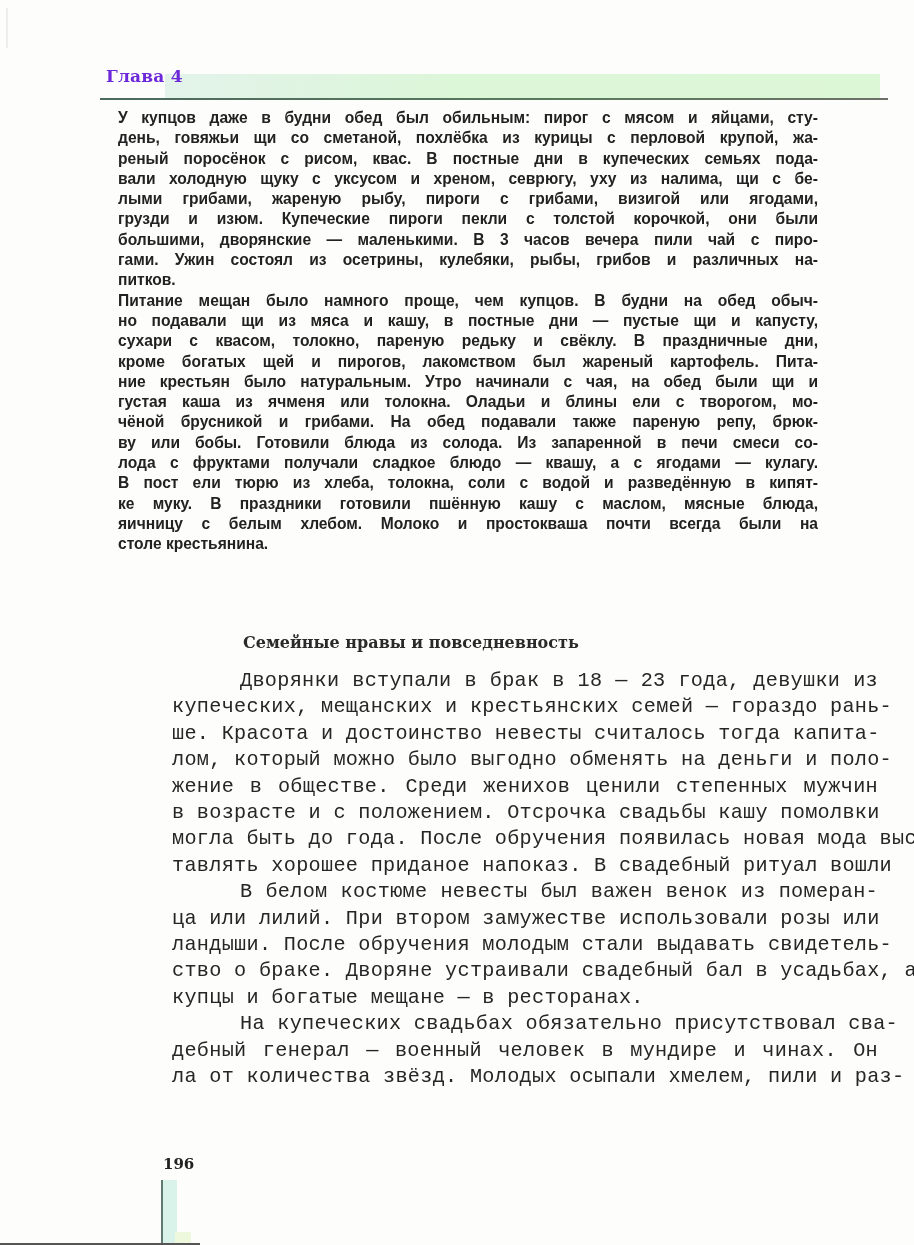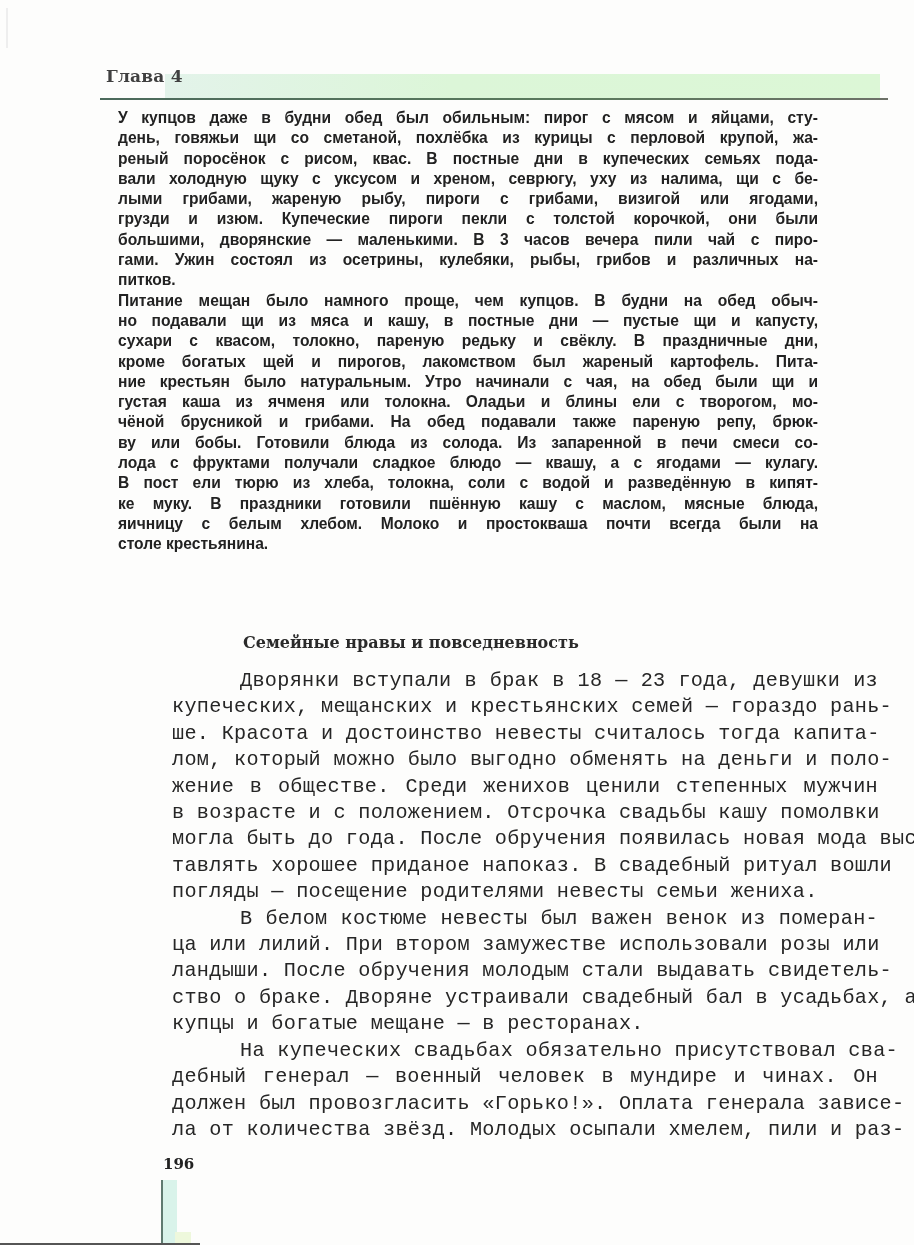--- a/index.html
+++ b/index.html
@@ -17,21 +17,21 @@
     position: absolute; left: 65px; top: 14px; width: 715px; height: 24px;
     background: linear-gradient(90deg, #e3f3ea 0%, #dcf6d8 40%, #dcf7d6 100%);
   }
   .header-rule {
     position: absolute; left: 0; top: 38px; width: 788px; height: 2px;
     background: linear-gradient(90deg, #4c6a5c 0%, #5a7a5c 60%, #6d7168 100%);
   }
   .chapter-title {
     position: absolute; left: 6px; top: 6px;
     font-family: "DejaVu Serif", serif; font-weight: bold; font-size: 17px;
-    color: #404040; letter-spacing: 0.2px;
+    color: #6d28d9; letter-spacing: 0.2px;
   }
   .sans-block {
     position: absolute; left: 118px; top: 108px; width: 700px;
     font-family: "Liberation Sans", sans-serif; font-weight: bold;
     font-size: 15.6px; line-height: 20.3px; color: #222;
   }
   .sans-block .line { display: block; text-align: justify; text-align-last: justify; white-space: nowrap; }
   .sans-block .line.last { text-align-last: left; }
   .section-title {
     position: absolute; left: 243px; top: 633px;
@@ -104,28 +104,26 @@
 
 <div class="serif-block">
   <span class="line indent">Дворянки вступали в брак в 18 — 23 года, девушки из</span>
   <span class="line">купеческих, мещанских и крестьянских семей — гораздо рань-</span>
   <span class="line">ше. Красота и достоинство невесты считалось тогда капита-</span>
   <span class="line">лом, который можно было выгодно обменять на деньги и поло-</span>
   <span class="line">жение в обществе. Среди женихов ценили степенных мужчин</span>
   <span class="line">в возрасте и с положением. Отсрочка свадьбы кашу помолвки</span>
   <span class="line">могла быть до года. После обручения появилась новая мода выс-</span>
   <span class="line">тавлять хорошее приданое напоказ. В свадебный ритуал вошли</span>
-  <span class="line last">погляды — посещение родителями невесты семьи жениха.</span>
   <span class="line indent">В белом костюме невесты был важен венок из померан-</span>
   <span class="line">ца или лилий. При втором замужестве использовали розы или</span>
   <span class="line">ландыши. После обручения молодым стали выдавать свидетель-</span>
   <span class="line">ство о браке. Дворяне устраивали свадебный бал в усадьбах, а</span>
   <span class="line last">купцы и богатые мещане — в ресторанах.</span>
   <span class="line indent">На купеческих свадьбах обязательно присутствовал сва-</span>
   <span class="line">дебный генерал — военный человек в мундире и чинах. Он</span>
-  <span class="line">должен был провозгласить «Горько!». Оплата генерала зависе-</span>
   <span class="line">ла от количества звёзд. Молодых осыпали хмелем, пили и раз-</span>
 </div>
 
 <div class="page-number">196</div>
 <div class="footer-bar"></div>
 <div class="footer-bar-tint"></div>
 <div class="footer-rule"></div>
 
 </body></html>

